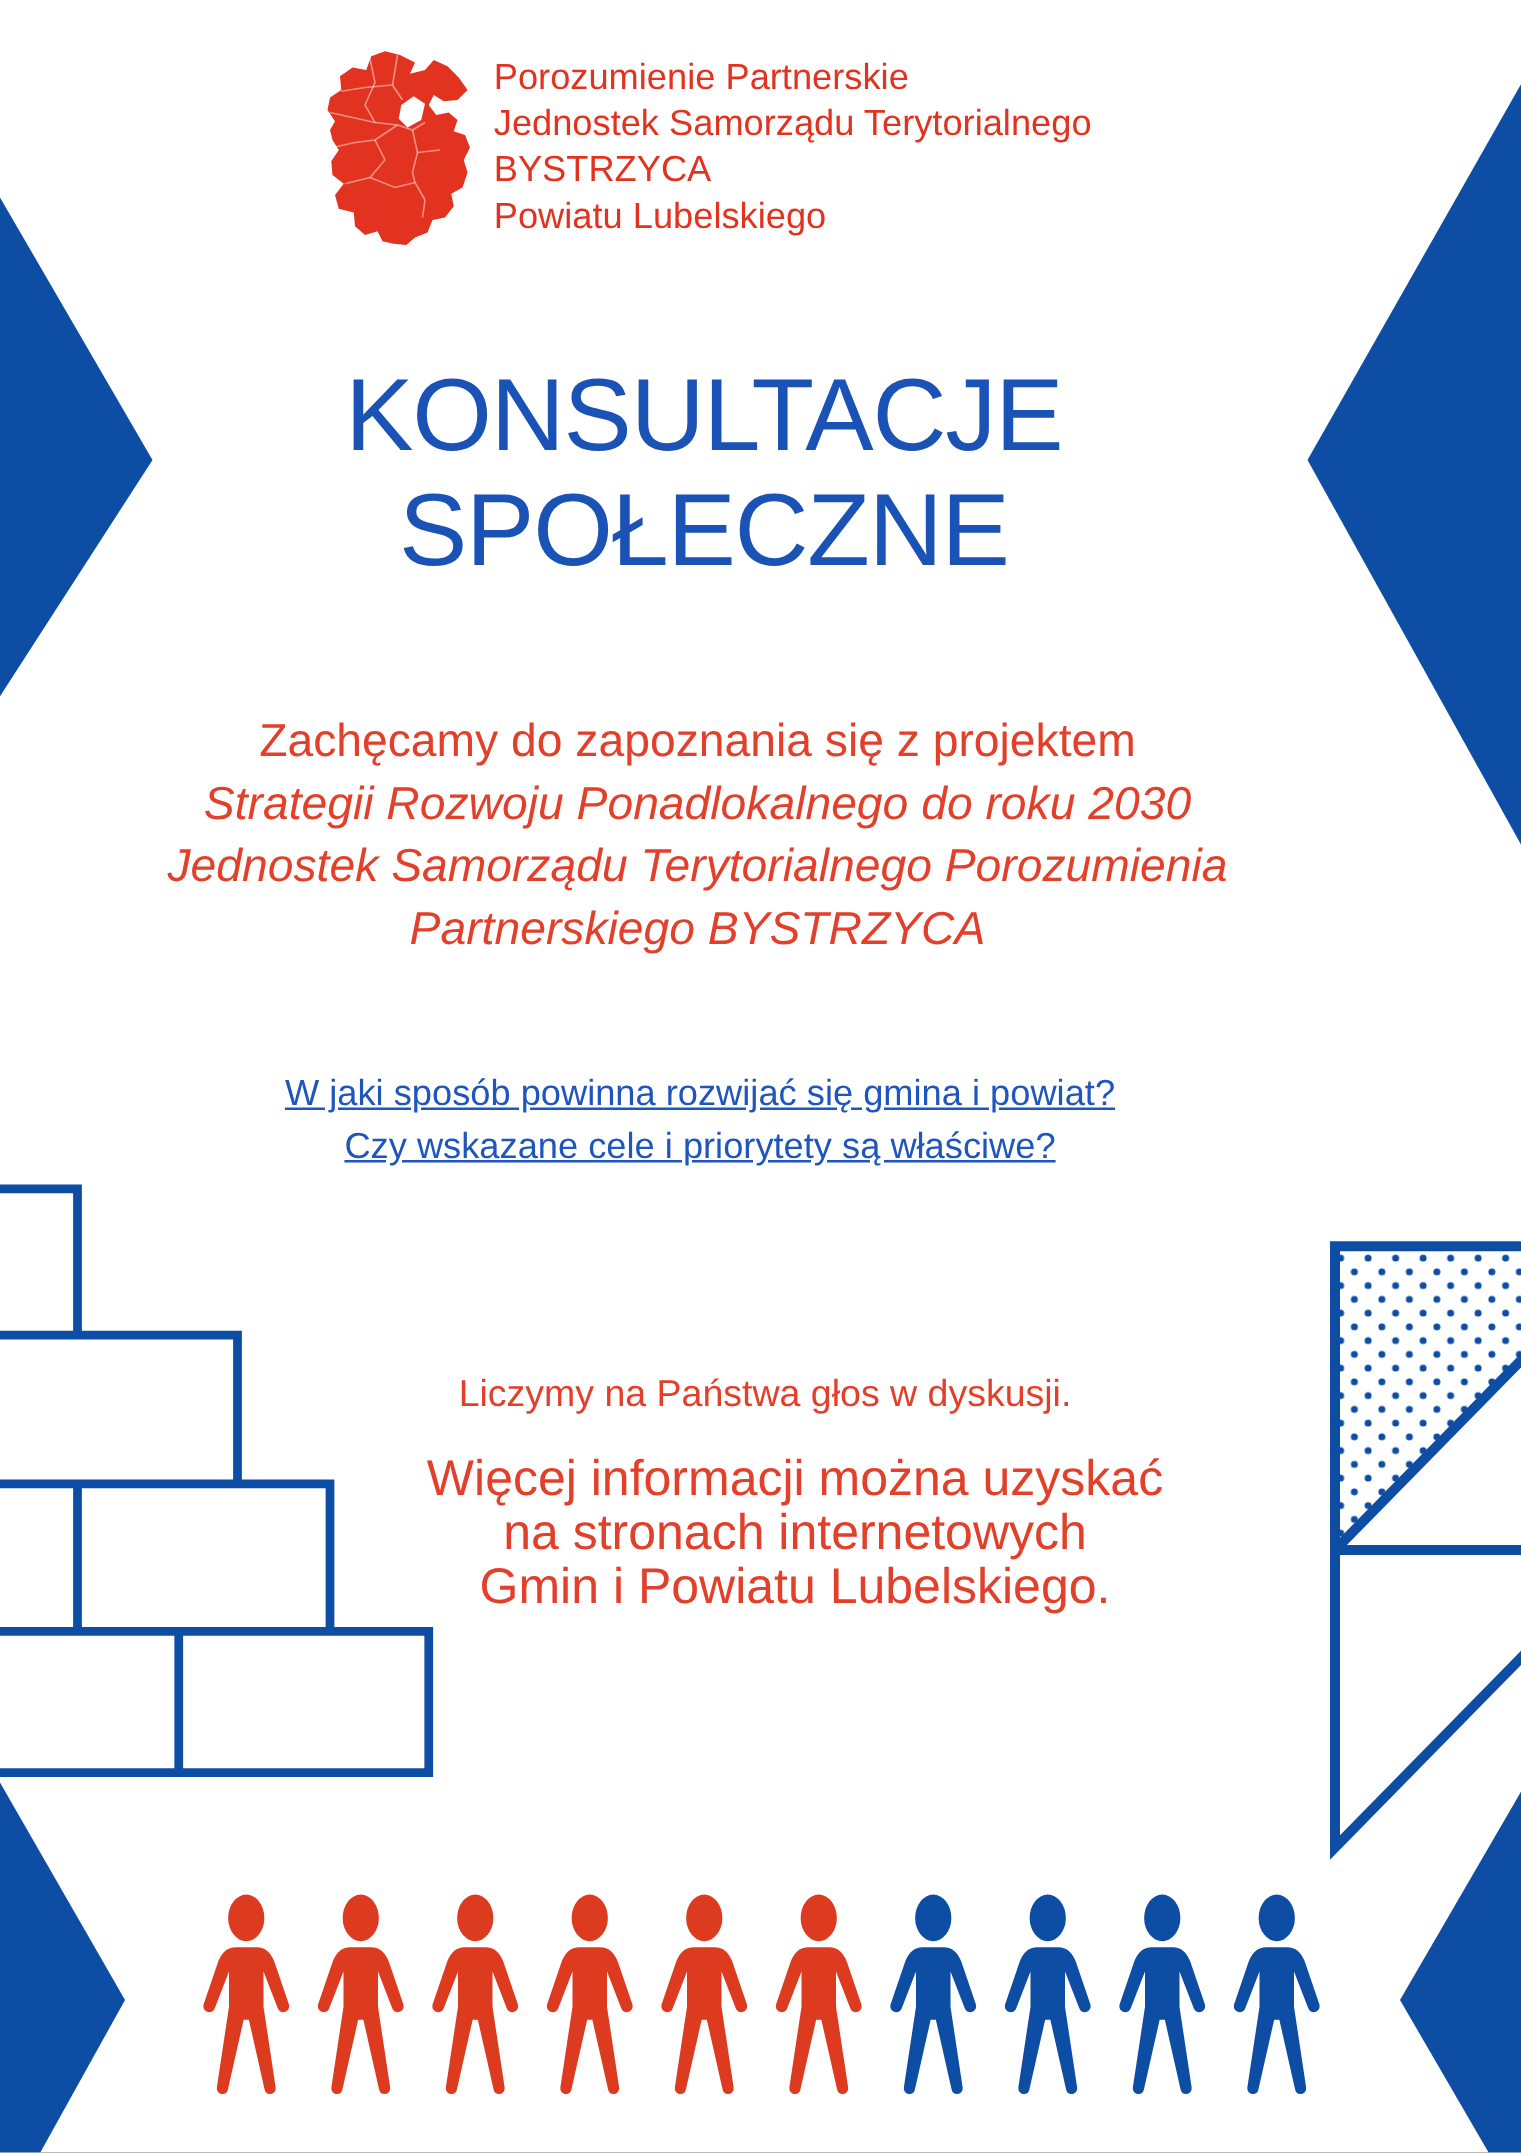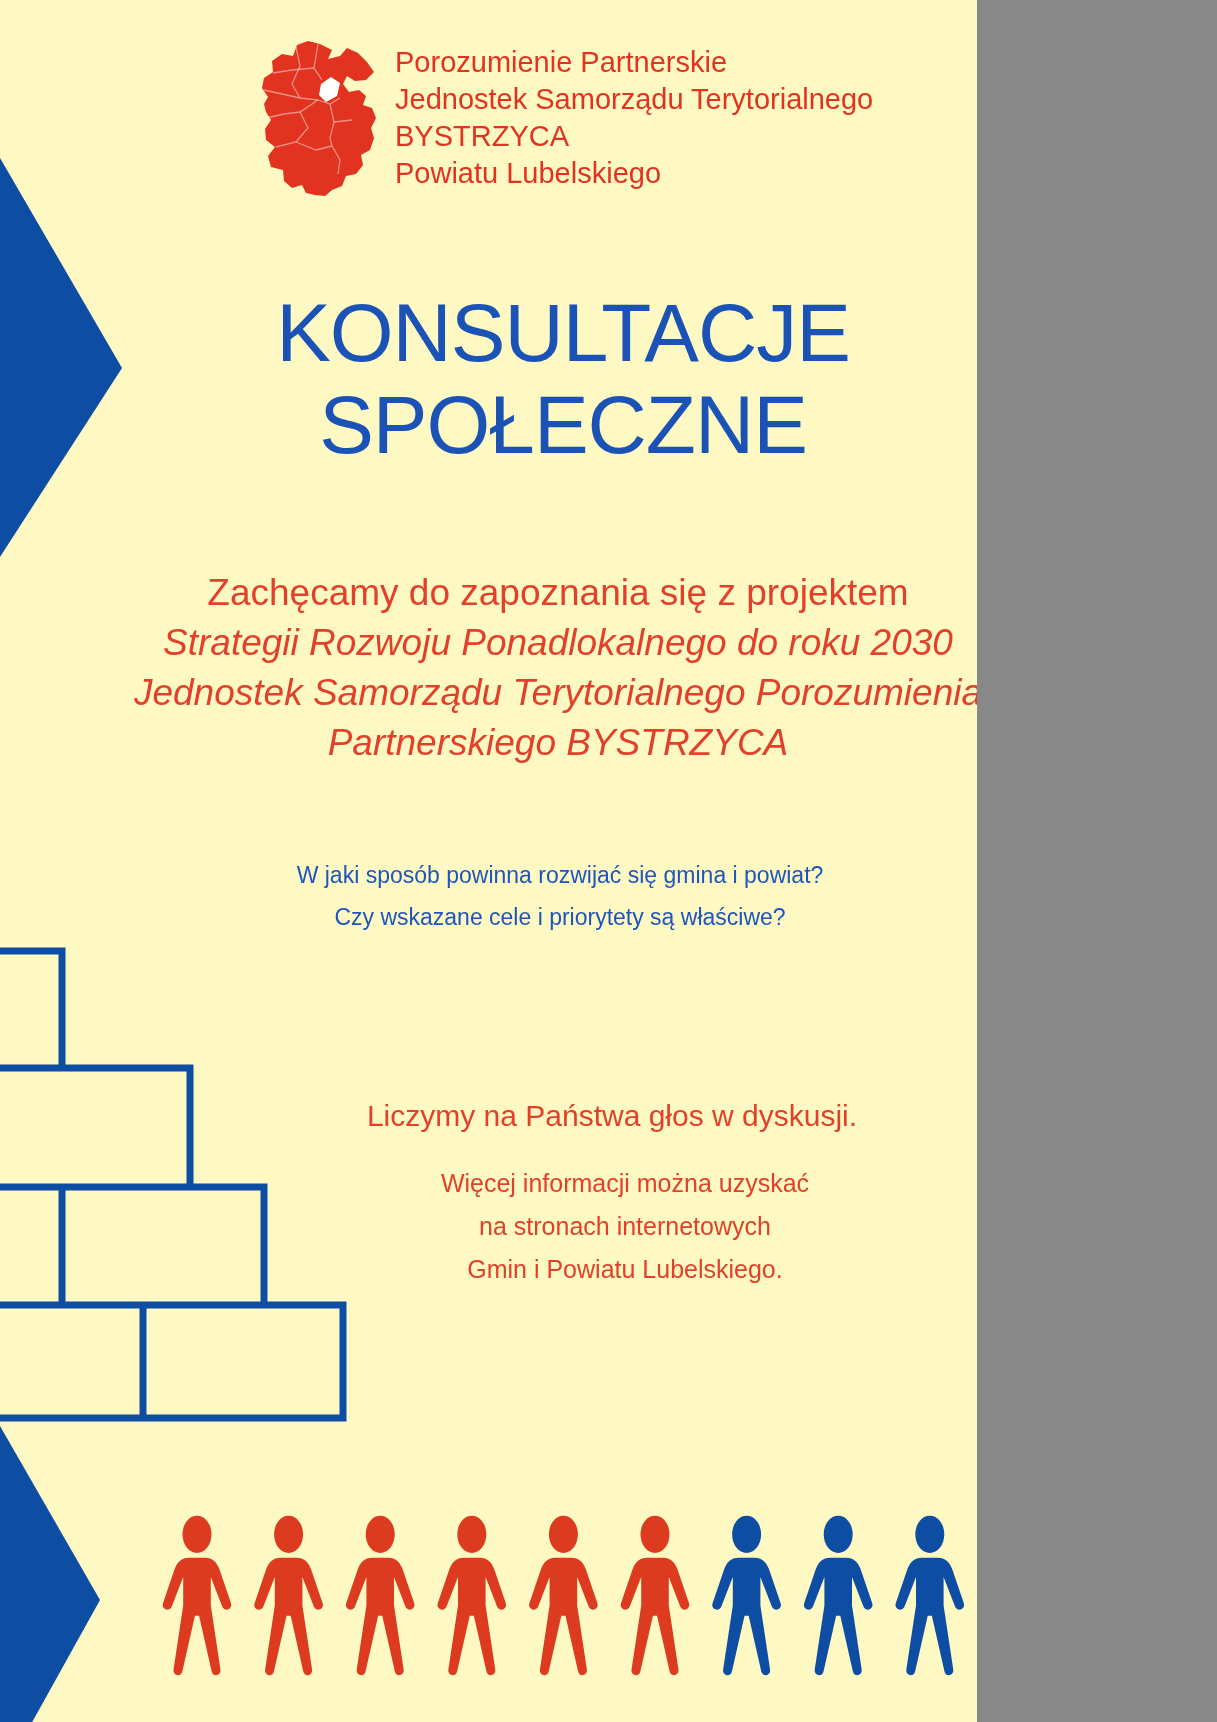--- a/index.html
+++ b/index.html
@@ -1,19 +1,19 @@
 <!DOCTYPE html>
 <html style="--blue: #0D4DA3; --title-blue: #1A53B5; --question-blue: #1E56BE; --red: #E2402A; --logo-red: #E23320; --people-red: #DD3B20;"><head>
 <meta charset="utf-8">
 <style>
   html,body{margin:0;padding:0;background:#888;}
   #poster{
     position:relative;
-    width:977px;height:1722px;
-    background:#fef9c3;
+    width:1217px;height:1722px;
+    background:#ffffff;
     overflow:hidden;
     font-family:"Liberation Sans", sans-serif;
   }
   #decor{position:absolute;left:0;top:0;width:1217px;height:1722px;}
   .txt{position:absolute;text-align:center;white-space:nowrap;}
   .logo-text{
     position:absolute;left:395px;top:44px;
     font-size:29px;line-height:37px;text-align:left;
     color:var(--logo-red,#E23320);
   }
@@ -24,31 +24,32 @@
     margin-top:13px;
   }
   .intro{
     left:58px;top:568px;width:1000px;
     font-size:37px;line-height:50px;
     color:var(--red,#E2402A);
   }
   .intro .it{font-style:italic;}
   .questions{
     left:3px;top:854px;width:1114px;
-    font-size:23px;line-height:42px;
+    font-size:29px;line-height:42px;
     color:var(--question-blue,#1E56BE);
+    text-decoration:underline;
   }
   .appeal{
     left:262px;top:1095px;width:700px;
     font-size:30px;line-height:42px;
     color:var(--red,#E2402A);
   }
   .more-info{
-    left:275px;top:1162px;width:700px;
-    font-size:25px;line-height:43px;
+    left:286px;top:1162px;width:700px;
+    font-size:40px;line-height:43px;
     color:var(--red,#E2402A);
   }
   .person-red{fill:var(--people-red,#DD3B20);}
   .person-blue{fill:var(--blue,#0D4DA3);}
 </style>
 </head>
 <body>
 
 <div id="poster">
 

